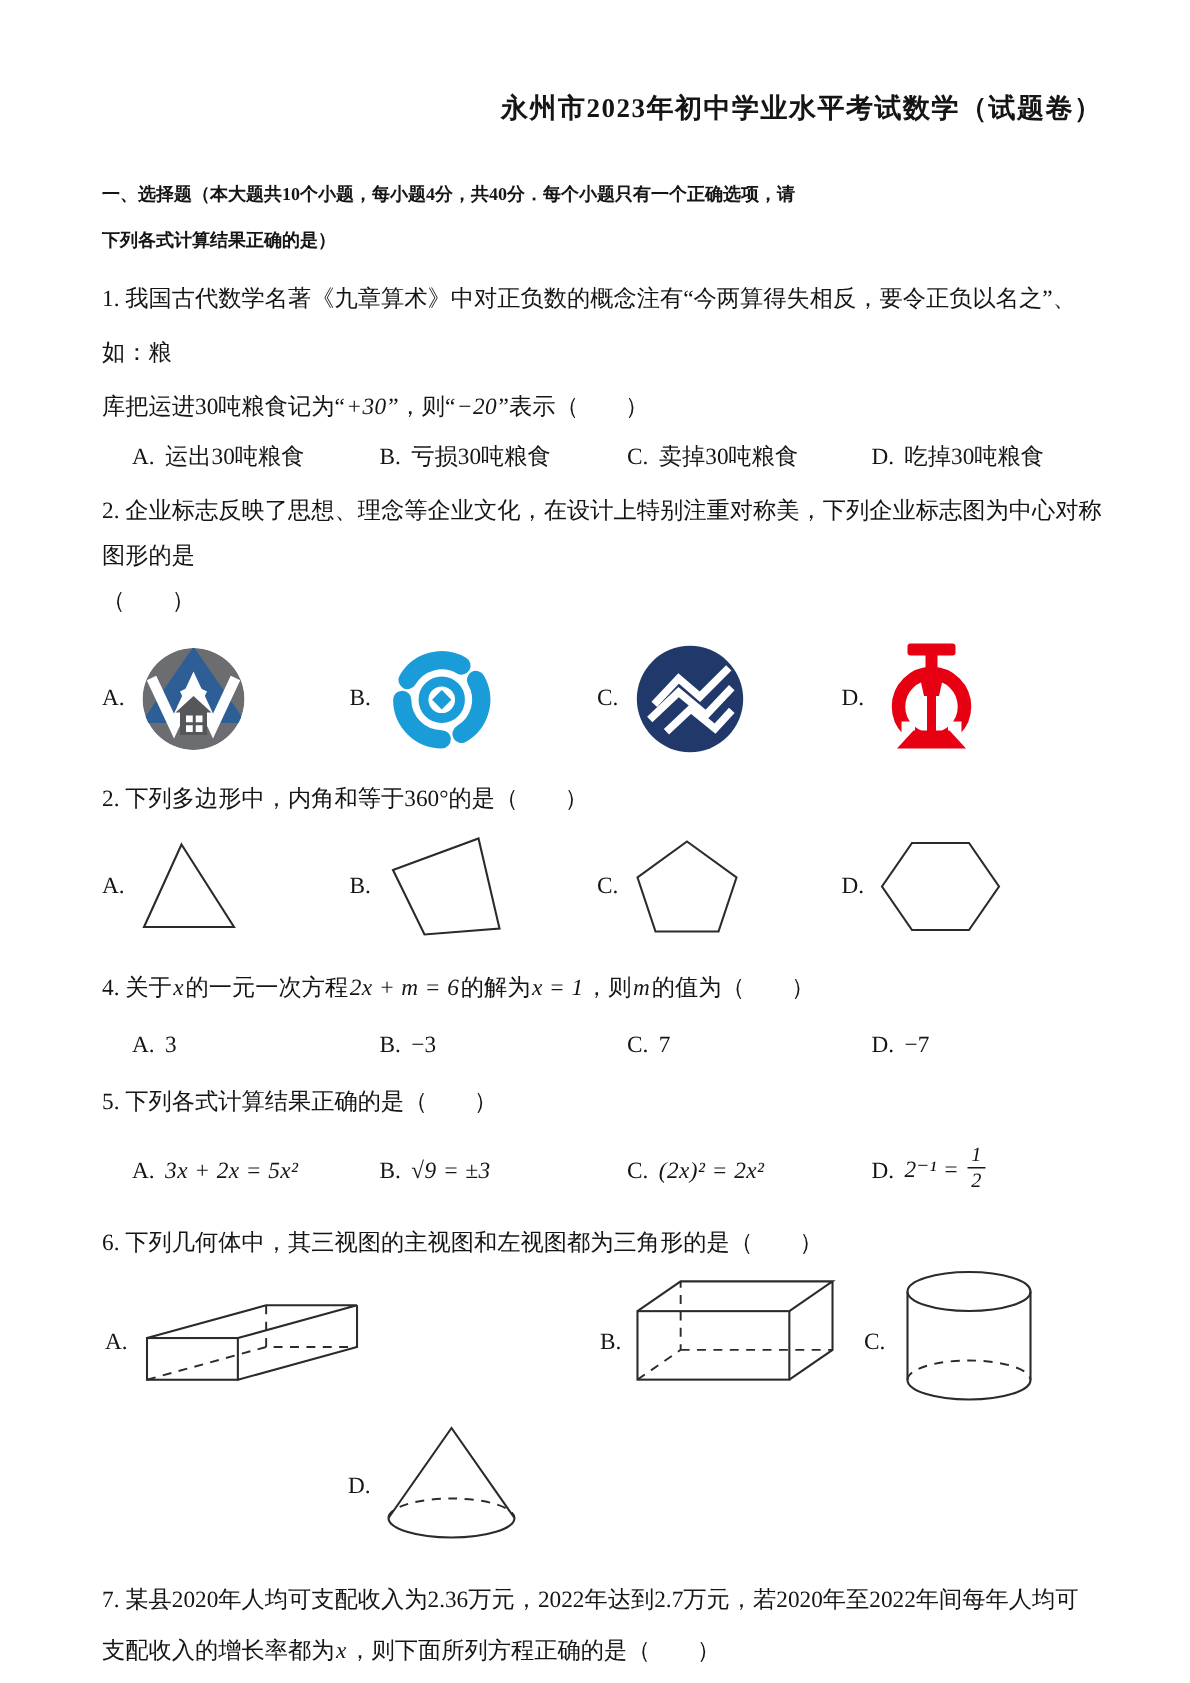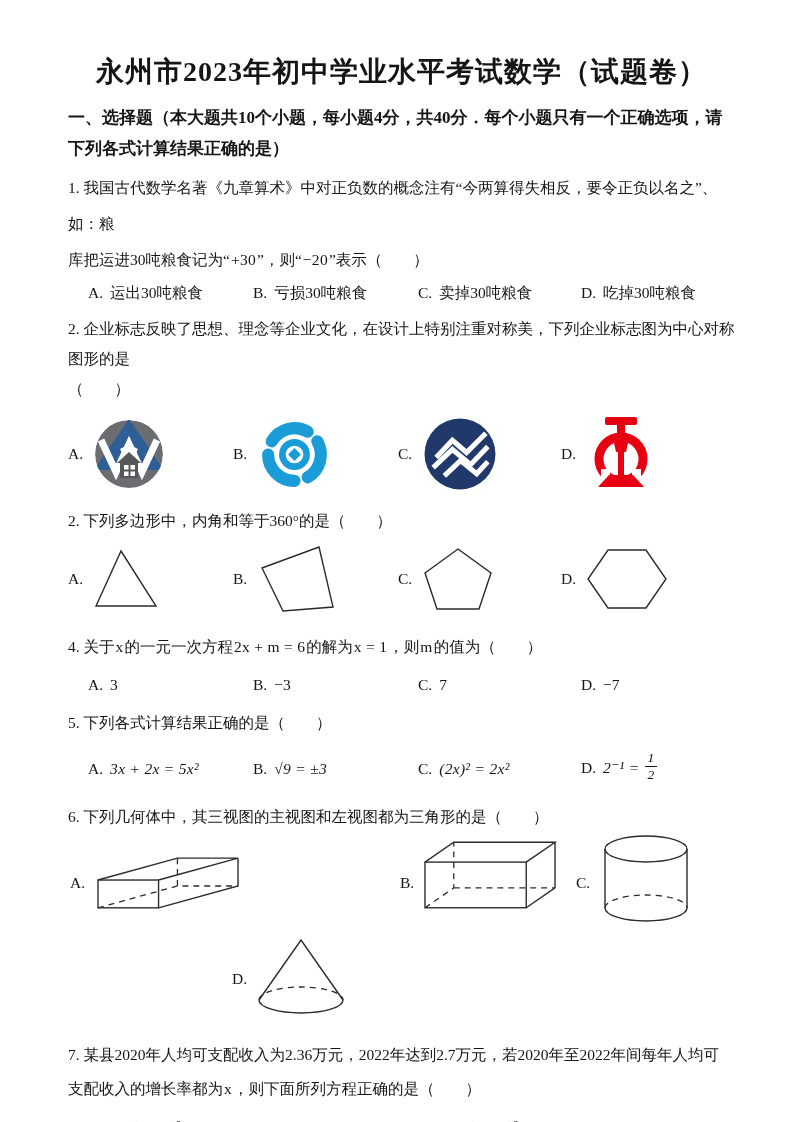--- a/index.html
+++ b/index.html
@@ -2,32 +2,32 @@
 <html><head>
 <meta charset="utf-8">
 <style>
   * { box-sizing: border-box; }
   html,body { margin:0; padding:0; }
   body {
     width:793px; height:1122px; overflow:hidden; background:#ffffff;
     font-family:"Liberation Serif","DejaVu Serif",serif; color:#151515;
   }
   .content { padding:54px 58px 0 68px; }
-  .title { font-size:28px; font-weight:700; text-align:center; line-height:36px; letter-spacing:1px; }
-  .heading { font-size:17px; font-weight:700; line-height:31px; margin-top:12px; }
+  .title { font-size:18px; font-weight:700; text-align:right; line-height:36px; letter-spacing:1px; }
+  .heading { font-size:12px; font-weight:700; line-height:31px; margin-top:24px; }
   .q { font-size:15.5px; }
   .dbl { line-height:36px; }
   .single { line-height:26px; }
   .mt6{margin-top:6px;} .mt8{margin-top:8px;} .mt10{margin-top:10px;} .mt12{margin-top:12px;} .mt14{margin-top:14px;}
   .opts { display:grid; grid-template-columns:165px 165px 163px auto; align-items:center; line-height:30px; }
   .opts2 { display:grid; grid-template-columns:330px auto; align-items:center; line-height:30px; }
   .opts-tall { min-height:54px; }
   .opt { white-space:nowrap;margin-left:20px; }
   .opt .lbl { margin-right:7px; }
-  .math { letter-spacing:0.3px; padding:0 1px; }
+  .math { font-style:italic; letter-spacing:0.3px; padding:0 1px; }
   .txt { font-style:normal; }
   .formula { font-style:italic; letter-spacing:0.3px; }
   .frac { display:inline-flex; flex-direction:column; align-items:center; line-height:1.15; vertical-align:middle; font-size:13.5px; transform:translateY(-3px); margin-left:5px; font-style:italic; }
   .frac .den { border-top:1px solid #151515; padding:0 3px; }
   .frac .num { padding:0 3px; }
   .logo-row { display:grid; grid-template-columns:165px 165px 163px auto; margin-top:2px; align-items:center; height:96px; }
   .logo-cell, .shape-cell { display:flex; align-items:center; gap:10px; }
   .shape-row { display:grid; grid-template-columns:165px 165px 163px auto; margin-top:4px; align-items:center; height:82px; }
   .geo { stroke:#2b2b2b; stroke-width:1.4; fill:none; stroke-linejoin:miter; }
   .geod { stroke:#2b2b2b; stroke-width:1.3; fill:none; stroke-dasharray:6 5; }

